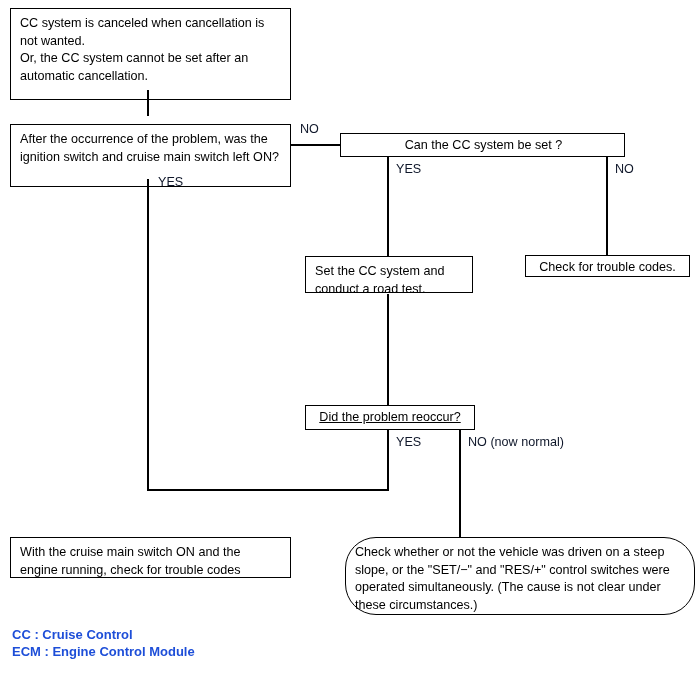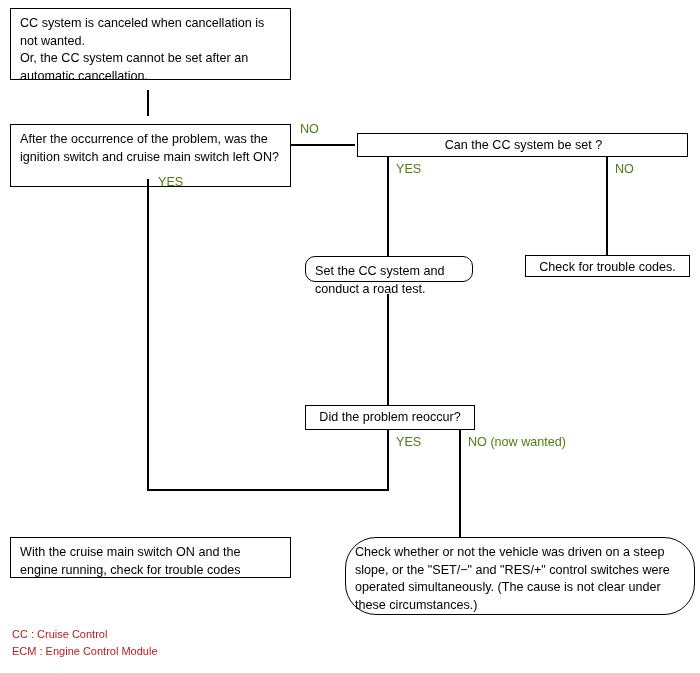--- a/index.html
+++ b/index.html
@@ -34,72 +34,73 @@
   .line {
     position: absolute;
     background: #000000;
   }
   .vline { width: 1.6px; }
   .hline { height: 1.6px; }
   .lbl {
     position: absolute;
     font-size: 12.6px;
     line-height: 15px;
-    color: #4d7c0f;
+    color: #0f172a;
     white-space: nowrap;
     text-align: center;
   }
   .legend {
     position: absolute;
-    font-size: 11px;
+    font-size: 13px;
     line-height: 17px;
     white-space: pre-line;
-    color: #b91c1c;
+    color: #1d4ed8;
+    font-weight: bold;
   }
 </style>
 </head>
 <body>
 
 <div id="canvas">
 
-  <div class="box" style="left:10px; top:8px; width:281px; height:72px;">CC system is canceled when cancellation is not wanted.
+  <div class="box" style="left:10px; top:8px; width:281px; height:92px;">CC system is canceled when cancellation is not wanted.
 Or, the CC system cannot be set after an automatic cancellation.</div>
 
   <div class="line vline" style="left:147px; top:90px; height:26px;"></div>
 
   <div class="box" style="left:10px; top:116px; width:281px; height:63px;margin-top:8px;">After the occurrence of the problem, was the ignition switch and cruise main switch left ON?</div>
 
   <div class="line hline" style="left:291px; top:144px; width:64px;"></div>
   <div class="lbl" style="left:300px; top:122px;">NO</div>
 
   <div class="line vline" style="left:147px; top:179px; height:312px;"></div>
   <div class="lbl" style="left:158px; top:175px;">YES</div>
 
-  <div class="box center" style="left:357px; top:133px; width:331px; height:24px; line-height:15px;padding-left:8px;">Can the CC system be set ?</div>
+  <div class="box center" style="left:340px; top:133px; width:285px; height:24px; line-height:15px;padding-left:8px;">Can the CC system be set ?</div>
 
   <div class="line vline" style="left:387px; top:157px; height:99px;"></div>
   <div class="lbl" style="left:396px; top:162px;">YES</div>
 
   <div class="line vline" style="left:606px; top:157px; height:98px;"></div>
   <div class="lbl" style="left:615px; top:162px;">NO</div>
 
-  <div class="box" style="left:305px; top:256px; width:168px; height:26px;border-radius:10px;">Set the CC system and conduct a road test.</div>
+  <div class="box" style="left:305px; top:256px; width:168px; height:37px;">Set the CC system and conduct a road test.</div>
 
   <div class="box center" style="left:525px; top:255px; width:165px; height:22px; line-height:14px;">Check for trouble codes.</div>
 
   <div class="line vline" style="left:387px; top:294px; height:111px;"></div>
 
-  <div class="box center" style="left:305px; top:405px; width:170px; height:25px; line-height:15px;">Did the problem reoccur?</div>
+  <div class="box center" style="left:305px; top:405px; width:170px; height:25px; line-height:15px;text-decoration:underline;">Did the problem reoccur?</div>
 
   <div class="line vline" style="left:387px; top:430px; height:60px;"></div>
   <div class="line hline" style="left:147px; top:489px; width:242px;"></div>
   <div class="lbl" style="left:396px; top:435px;">YES</div>
 
   <div class="line vline" style="left:459px; top:430px; height:107px;"></div>
-  <div class="lbl" style="left:468px; top:435px;">NO (now wanted)</div>
+  <div class="lbl" style="left:468px; top:435px;">NO (now normal)</div>
 
   <div class="box" style="left:10px; top:537px; width:281px; height:41px;">With the cruise main switch ON and the engine running, check for trouble codes</div>
 
   <div class="box" style="left:345px; top:537px; width:350px; height:78px;border-radius:31px;">Check whether or not the vehicle was driven on a steep slope, or the "SET/−" and "RES/+" control switches were operated simultaneously. (The cause is not clear under these circumstances.)</div>
 
   <div class="legend" style="left:12px; top:626px;">CC : Cruise Control
 ECM : Engine Control Module</div>
 
 </div>
 

